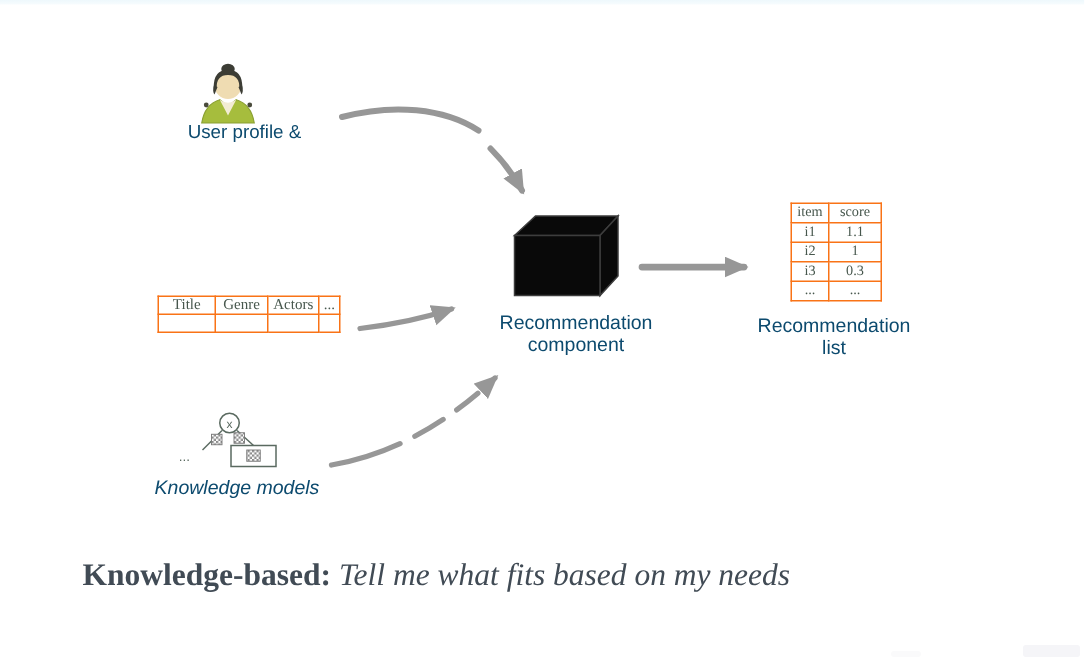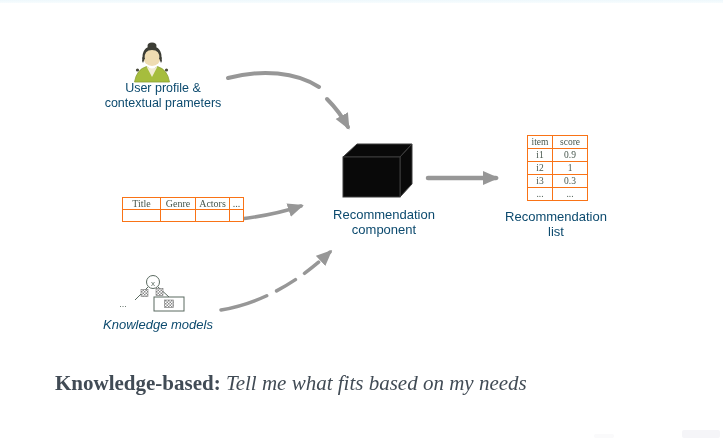--- a/index.html
+++ b/index.html
@@ -101,24 +101,23 @@
         <path d="M327,99 C336,108 342,116 348,127" stroke-width="4" marker-end="url(#ah)"></path>
       </g>
       <path d="M240,219 C266,216 286,211 301,206" stroke-width="3.5" marker-end="url(#ah)"></path>
       <path d="M221,310 C262,303 298,282 330,252" stroke-width="3.5" stroke-dasharray="48 11 22 11 18 11" marker-end="url(#ah)"></path>
       <path d="M428,178 L496,178" stroke-width="4.5" marker-end="url(#ah)"></path>
     </g>
   </svg>
 
   <div class="lbl lbl-small" style="left:88px;top:81px;width:150px;">
     <div>User profile &amp;</div>
-    <div>contextual prameters</div>
   </div>
 
-  <table class="dtable pf-table" style="left:105px;top:197px;margin-left:17px;">
+  <table class="dtable pf-table" style="left:105px;top:197px;">
     <colgroup>
       <col style="width:38px">
         <col style="width:35px">
         <col style="width:34px">
         <col style="width:14px">
     </colgroup>
     <tbody>
       <tr>
         <td>Title</td>
         <td>Genre</td>
@@ -147,21 +146,21 @@
         <col style="width:25px">
         <col style="width:35px">
       </colgroup>
     <tbody>
       <tr>
         <td>item</td>
         <td>score</td>
       </tr>
       <tr>
         <td>i1</td>
-        <td>0.9</td>
+        <td>1.1</td>
       </tr>
       <tr>
         <td>i2</td>
         <td>1</td>
       </tr>
       <tr>
         <td>i3</td>
         <td>0.3</td>
       </tr>
       <tr>

